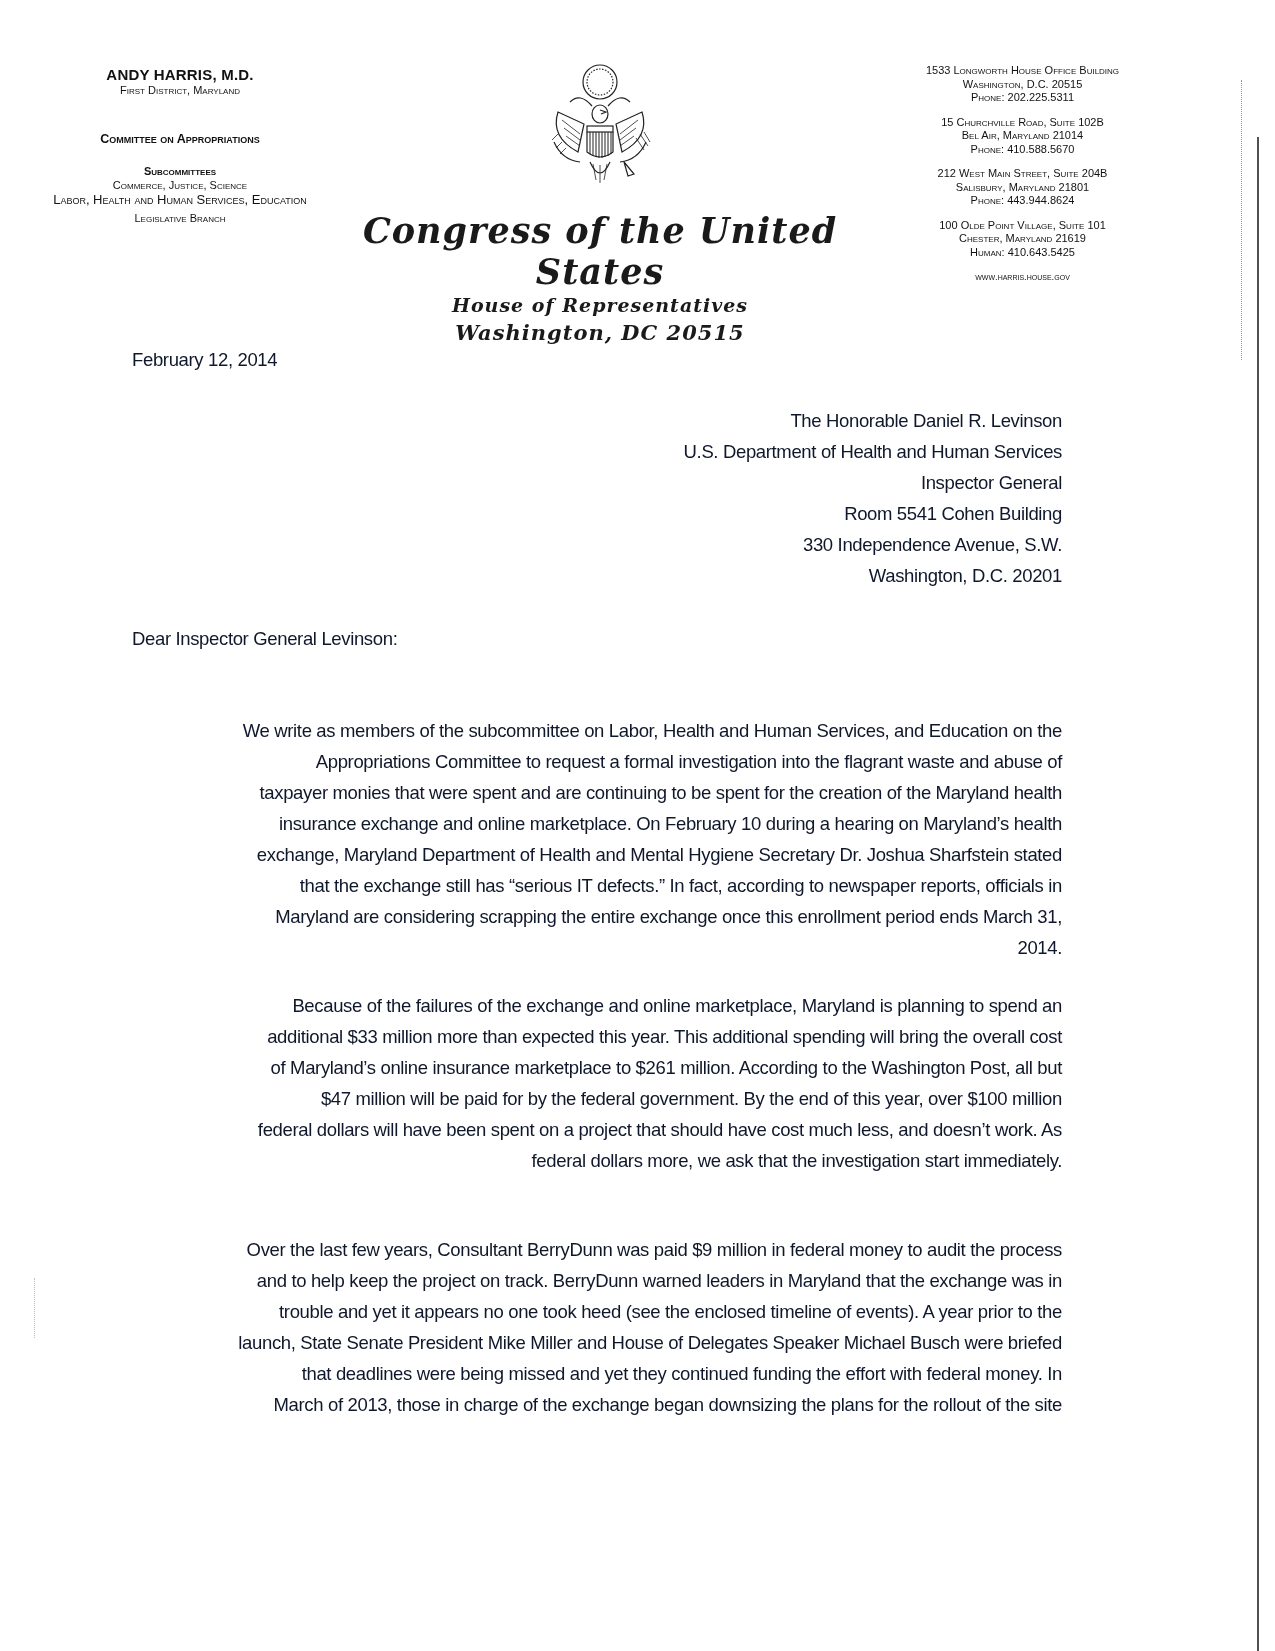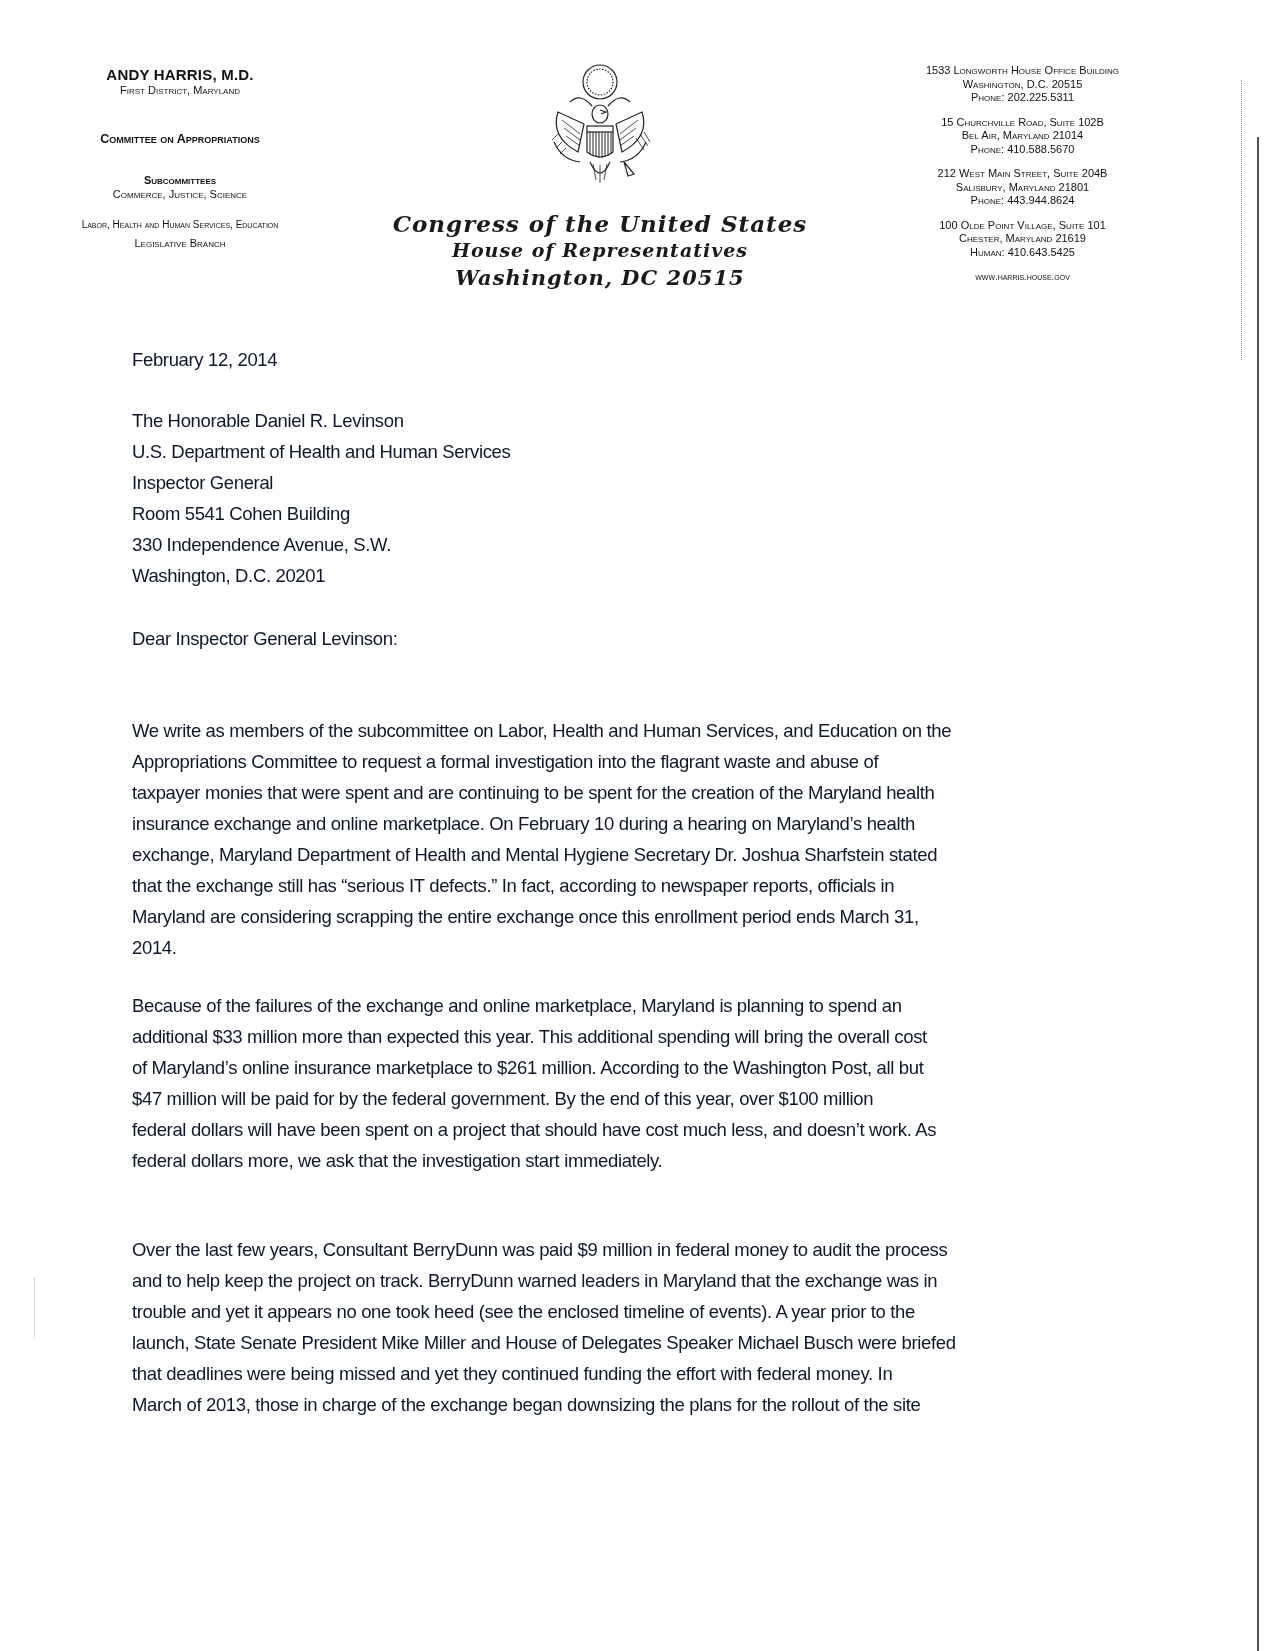--- a/index.html
+++ b/index.html
@@ -4,47 +4,47 @@
 <style>
   html, body { margin: 0; padding: 0; background: #ffffff; }
   body { width: 1275px; height: 1651px; position: relative; overflow: hidden; color: #1a1a1a; }
   .page { position: absolute; left: 0; top: 0; width: 1275px; height: 1651px; background: #fff; text-decoration: underline; }
 
   
   .lh-left { position: absolute; left: 50px; top: 66px; width: 260px; text-align: center; font-family: "Liberation Sans", sans-serif; color: #111; }
   .lh-name { font-size: 15px; font-weight: bold; letter-spacing: 0.2px; }
   .lh-district { font-size: 11px; margin-top: 1px; font-variant: small-caps; }
   .lh-committee { font-size: 12.5px; margin-top: 36px; font-weight: 600; font-variant: small-caps; }
-  .lh-sub-title { font-size: 11px; margin-top: 28px; font-weight: 600; font-variant: small-caps; }
+  .lh-sub-title { font-size: 11px; margin-top: 19px; font-weight: 600; font-variant: small-caps; }
   .lh-sub { font-size: 11px; margin-top: 2px; font-variant: small-caps; }
-  .lh-sub2 { font-size: 10px; margin-top: 16px; font-variant: small-caps; line-height: 17px; }
+  .lh-sub2 { font-size: 13px; font-variant: small-caps; line-height: 17px; }
   .lh-sub3 { font-size: 11px; margin-top: 4px; font-variant: small-caps; }
 
   
   .lh-center { position: absolute; left: 360px; top: 62px; width: 480px; text-align: center; }
   .seal { display: block; margin: 0 auto; width: 120px; height: 126px; }
-  .lh-congress { font-family: "DejaVu Serif", serif; font-size: 23px; margin-top: 22px; letter-spacing: 1px; font-style: italic; font-weight: bold; color: #1a1a1a; }
+  .lh-congress { font-family: "DejaVu Serif", serif; font-size: 35px; margin-top: 22px; letter-spacing: 1px; font-style: italic; font-weight: bold; color: #1a1a1a; }
   .lh-house { font-family: "DejaVu Serif", serif; font-size: 19px; margin-top: 2px; font-style: italic; font-weight: bold; letter-spacing: 1px; }
   .lh-wash { font-family: "DejaVu Serif", serif; font-size: 21px; margin-top: 4px; font-style: italic; font-weight: bold; letter-spacing: 1px; }
 
   
   .lh-right { position: absolute; left: 885px; top: 64px; width: 275px; text-align: center; font-family: "Liberation Sans", sans-serif; font-size: 11px; line-height: 13.5px; color: #111; }
   .office { margin-bottom: 11px; }
   .office .ln { font-variant: small-caps; }
   .lh-web { font-size: 9.5px; margin-top: 3px; font-variant: small-caps; }
 
   
   .body-text { position: absolute; left: 132px; width: 930px; font-family: "Liberation Sans", sans-serif; font-size: 18.5px; line-height: 31px; color: #0f172a; letter-spacing: -0.35px; }
   .date { top: 344px; }
   .addr { top: 405px; }
   .salutation { top: 623px; }
   .p1 { top: 715px; }
   .p2 { top: 990px; }
   .p3 { top: 1234px; }
-  .line { white-space: nowrap; display: block; }
+  .line { white-space: nowrap; display: block; text-align: right; }
 
   
   .edge-line { position: absolute; left: 1257px; top: 137px; width: 1.5px; height: 1514px; background: #333; opacity: 0.85; }
   .dots { position: absolute; left: 1241px; top: 80px; width: 1px; height: 280px; border-left: 1px dotted #999; }
   .dots2 { position: absolute; left: 34px; top: 1278px; width: 1px; height: 60px; border-left: 1px dotted #bbb; }
 </style>
 </head>
 <body>
 
 <div class="page">

